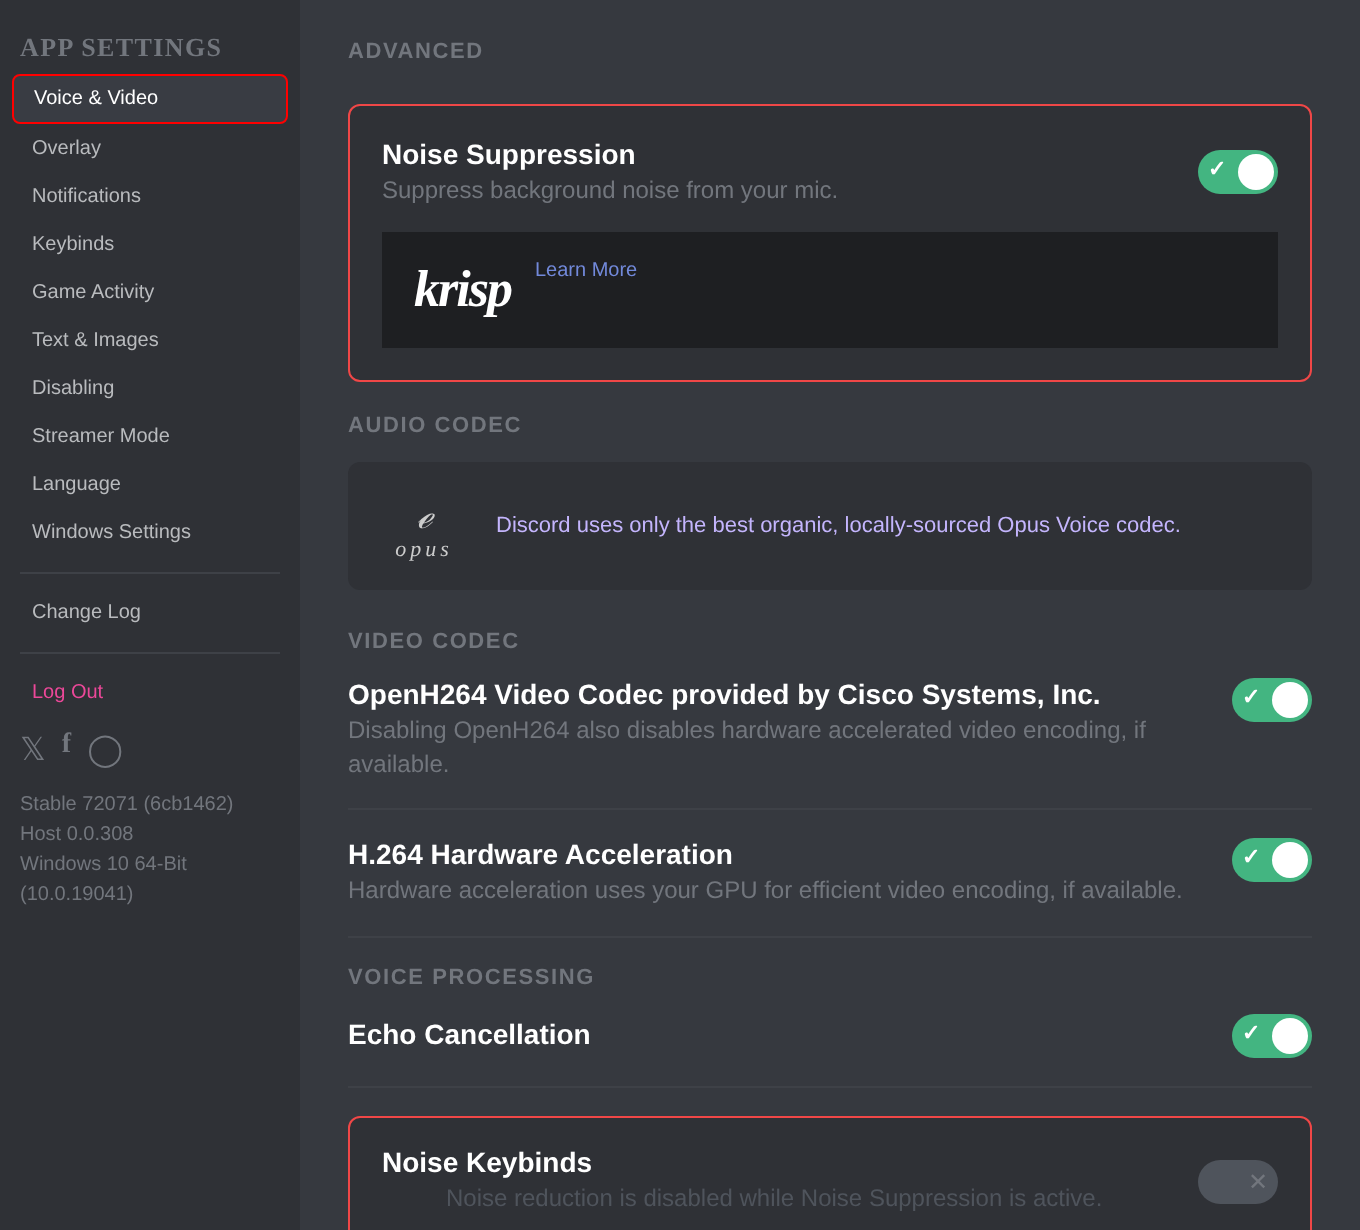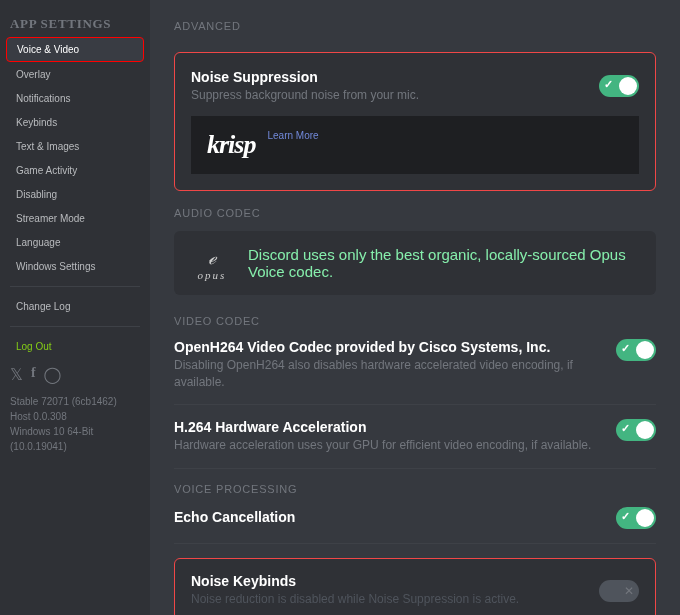--- a/index.html
+++ b/index.html
@@ -49,21 +49,21 @@
       border: 1px solid #f00;
     }
 
     .sidebar-divider {
       border: none;
       border-top: 1px solid #3e4147;
       margin: 8px 10px;
     }
 
     .sidebar-item.logout {
-      color: #84cc16;
+      color: #ec4899;
     }
 
     .sidebar-social {
       display: flex;
       gap: 8px;
       padding: 6px 10px;
       color: #72767d;
       font-size: 16px;
     }
 
@@ -78,21 +78,21 @@
     .main-content {
       flex: 1;
       background: #36393f;
       padding: 20px 24px;
       overflow-y: auto;
     }
 
     .section-title {
       color: #72767d;
       font-size: 11px;
-      font-weight: 400;
+      font-weight: 700;
       letter-spacing: 0.8px;
       text-transform: uppercase;
       margin-bottom: 12px;
     }
 
     
     .settings-card {
       background: #2f3136;
       border-radius: 6px;
       padding: 16px;
@@ -200,22 +200,22 @@
       background: #2f3136;
       border-radius: 6px;
       padding: 14px 16px;
       display: flex;
       align-items: center;
       gap: 14px;
       margin-bottom: 16px;
     }
 
     .opus-text {
-      font-size: 15px;
-      color: #86efac;
+      font-size: 11px;
+      color: #c4b5fd;
     }
 
     .noise-reduction-card {
       background: #2f3136;
       border-radius: 6px;
       padding: 14px 16px;
       border: 1px solid #f04747;
       margin-top: 12px;
     }
 
@@ -260,24 +260,24 @@
   <div class="sidebar-item">
     <span>Overlay</span>
   </div>
   <div class="sidebar-item">
     <span>Notifications</span>
   </div>
   <div class="sidebar-item">
     <span>Keybinds</span>
   </div>
   <div class="sidebar-item">
+    <span>Game Activity</span>
+  </div>
+  <div class="sidebar-item">
     <span>Text &amp; Images</span>
-  </div>
-  <div class="sidebar-item">
-    <span>Game Activity</span>
   </div>
   <div class="sidebar-item">
     <span>Disabling</span>
   </div>
   <div class="sidebar-item">
     <span>Streamer Mode</span>
   </div>
   <div class="sidebar-item">
     <span>Language</span>
   </div>
@@ -368,19 +368,19 @@
     <div style="display:flex; align-items:center; justify-content:space-between;">
       <div class="setting-label">Echo Cancellation</div>
       <div class="toggle on"></div>
     </div>
   </div>
 
   <div class="noise-reduction-card">
     <div class="noise-reduction-row">
       <div class="setting-label-group">
         <div class="setting-label">Noise Keybinds</div>
-        <div class="setting-desc" style="color:#4f545c;">Noise reduction is disabled while Noise Suppression is active.</div>
+        <div class="setting-desc" style="color:#4f545c;margin-left:32px;">Noise reduction is disabled while Noise Suppression is active.</div>
       </div>
       <div class="disabled-toggle-icon"></div>
     </div>
   </div>
 
 </div>
 
 </body></html>

